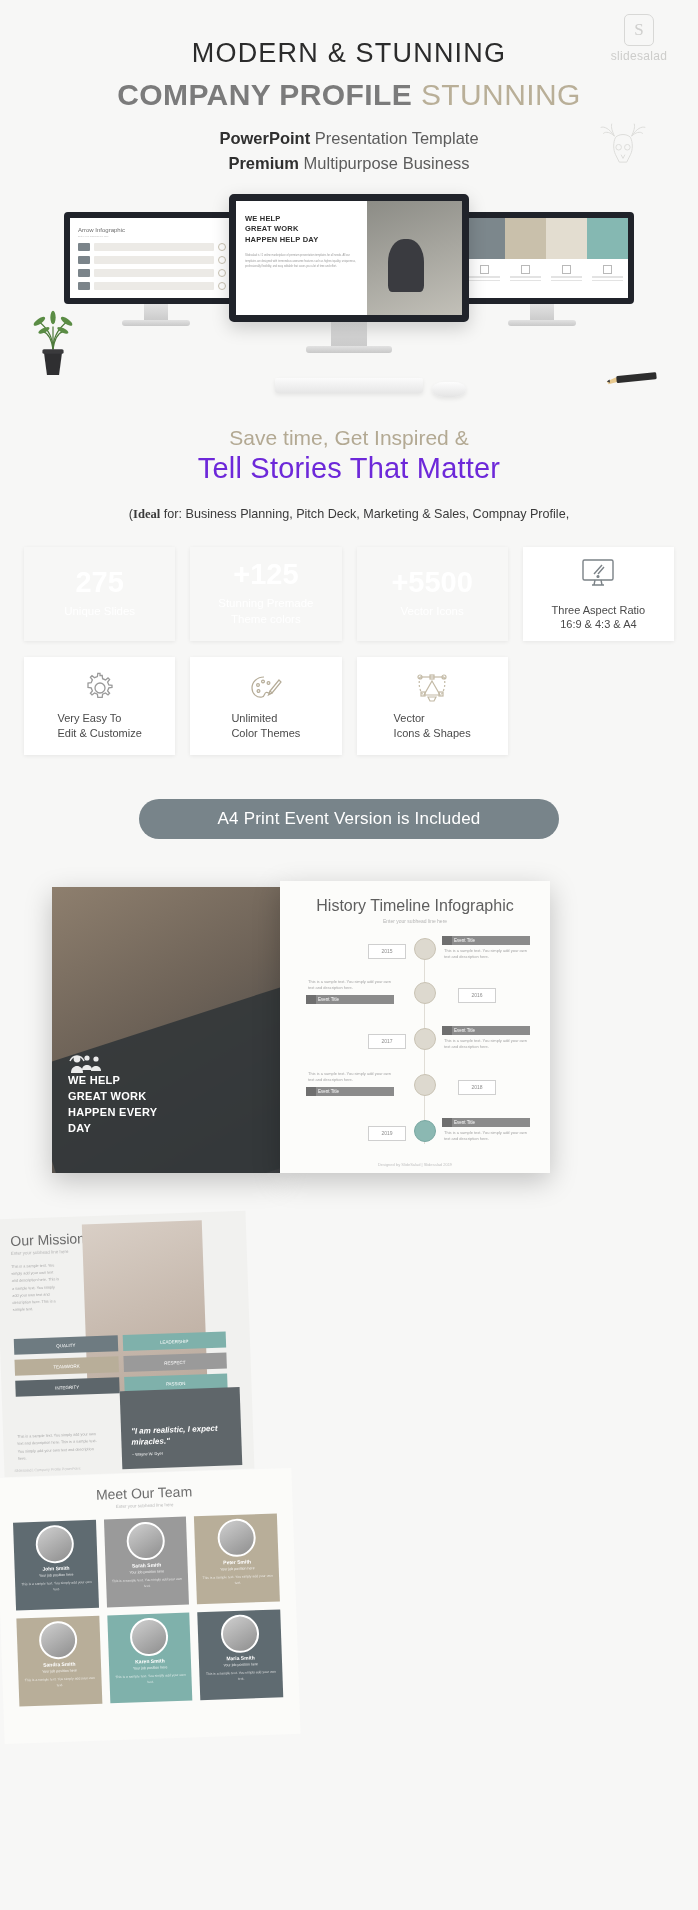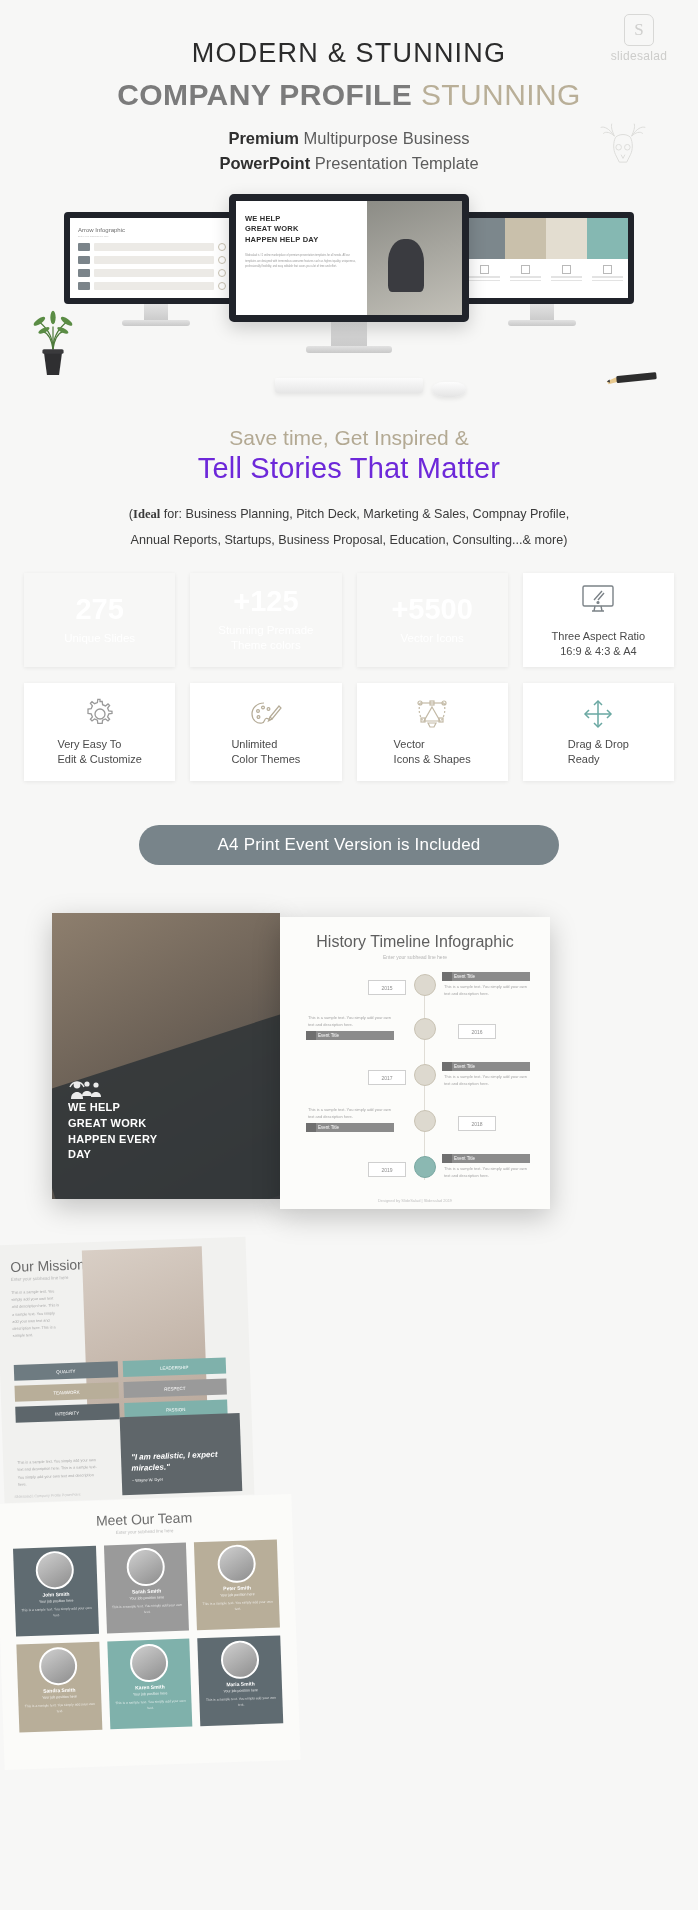--- a/index.html
+++ b/index.html
@@ -128,21 +128,21 @@
     margin:44px auto 0; width:420px; height:40px; background:#78848a;
     border-radius:21px; color:#fff; font-size:17px;
     display:flex; align-items:center; justify-content:center; letter-spacing:.2px;
   }
 
   
   .broch { position:relative; margin-top:38px; height:310px; }
   .broch .page { position:absolute; box-shadow:0 8px 26px rgba(0,0,0,.22); }
   .b1-left  { left:52px; top:10px; width:228px; height:286px;
               background:linear-gradient(150deg,#8e7f6e 0%,#6d6257 45%,#3a3d40 100%); overflow:hidden;}
-  .b1-right { left:280px; top:14px; width:270px; height:292px; background:#fcfcfa; overflow:hidden;}
+  .b1-right { left:280px; top:4px; width:270px; height:292px; background:#fcfcfa; overflow:hidden;}
   .b1-left .ov {
     position:absolute; left:-10px; bottom:-20px; width:130%; height:60%;
     background:#33373a; transform:rotate(-18deg); opacity:.92;
   }
   .b1-left .cap {
     position:absolute; left:16px; bottom:36px; color:#fff; font-size:11px;
     font-weight:bold; line-height:1.45; letter-spacing:.3px; z-index:2;
   }
   .b1-left .ico { position:absolute; left:16px; bottom:96px; z-index:2; opacity:.9; }
   .bt { text-align:center; padding-top:16px; }
@@ -211,22 +211,22 @@
     <div class="brand-name">slidesalad</div>
   </div>
 
   <div class="title-1">MODERN &amp; STUNNING</div>
   <div class="title-2">
     <span class="strong">COMPANY PROFILE</span>
     <span class="light">STUNNING</span>
   </div>
 
   <div class="subtitle">
+    <div><b>PowerPoint</b><span> Presentation Template</span></div>
     <div><b>Premium</b><span> Multipurpose Business</span></div>
-    <div><b>PowerPoint</b><span> Presentation Template</span></div>
   </div>
 
   <svg class="skull" viewBox="0 0 100 100">
     <g fill="none" stroke="#b9b9b4" stroke-width="1.6">
       <path d="M36 34 C28 22 20 18 14 20 M36 34 C30 28 22 26 18 30 M36 34 C33 26 30 20 32 14"></path>
       <path d="M64 34 C72 22 80 18 86 20 M64 34 C70 28 78 26 82 30 M64 34 C67 26 70 20 68 14"></path>
       <path d="M38 36 C34 44 34 56 38 64 L44 76 L56 76 L62 64 C66 56 66 44 62 36 C56 30 44 30 38 36Z"></path>
       <circle cx="43" cy="52" r="4.5"></circle>
         <circle cx="57" cy="52" r="4.5"></circle>
       <path d="M47 64 L50 70 L53 64"></path>
@@ -346,21 +346,20 @@
     <path d="M6 18 L12 14 L13 21 Z" fill="#3a3a3a"></path>
     <rect x="26" y="7" width="86" height="15" rx="3" transform="rotate(-6 26 7)" fill="#2d2d2d"></rect>
   </svg>
 </div>
 
 <div class="tagline">
   <div class="tl-1">Save time, Get Inspired &amp;</div>
   <div class="tl-2">Tell Stories That Matter</div>
   <div class="ideal">
     <div><span>(</span><b>Ideal</b><span> for: Business Planning, Pitch Deck, Marketing &amp; Sales, Compnay Profile,</span></div>
-    <div>Annual Reports, Startups, Business Proposal, Education, Consulting...&amp; more)</div>
   </div>
 </div>
 
 <div class="grid">
   <div class="card">
     <div class="big">275</div>
     <div class="lbl">Unique Slides</div>
   </div>
   <div class="card">
     <div class="big">+125</div>
@@ -425,33 +424,20 @@
         <path d="M18 10 L26 24 L10 24 Z"></path>
         <path d="M14 26 L22 26 L20 30 L16 30 Z"></path>
         <rect x="7" y="21" width="4" height="4"></rect>
           <rect x="25" y="21" width="4" height="4"></rect>
       </svg>
     </div>
     <div class="lbl" style="white-space: pre-line;">Vector
 Icons &amp; Shapes</div>
   </div>
 
-  <div class="card2">
-    <div class="icon-wrap">
-      <svg width="32" height="32" viewBox="0 0 32 32" fill="none" stroke="#6aa8a2" stroke-width="1.5">
-        <path d="M16 3 L16 29 M3 16 L29 16"></path>
-        <path d="M12 7 L16 3 L20 7"></path>
-          <path d="M12 25 L16 29 L20 25"></path>
-        <path d="M7 12 L3 16 L7 20"></path>
-          <path d="M25 12 L29 16 L25 20"></path>
-      </svg>
-    </div>
-    <div class="lbl" style="white-space: pre-line;">Drag &amp; Drop
-Ready</div>
-  </div>
 </div>
 
 <div class="banner">A4 Print Event Version is Included</div>
 
 <div class="broch">
   <div class="page b1-left">
     <div class="ov"></div>
     <svg class="ico" width="34" height="24" viewBox="0 0 34 24">
       <g fill="#fff">
           <circle cx="9" cy="6" r="3.4"></circle>

